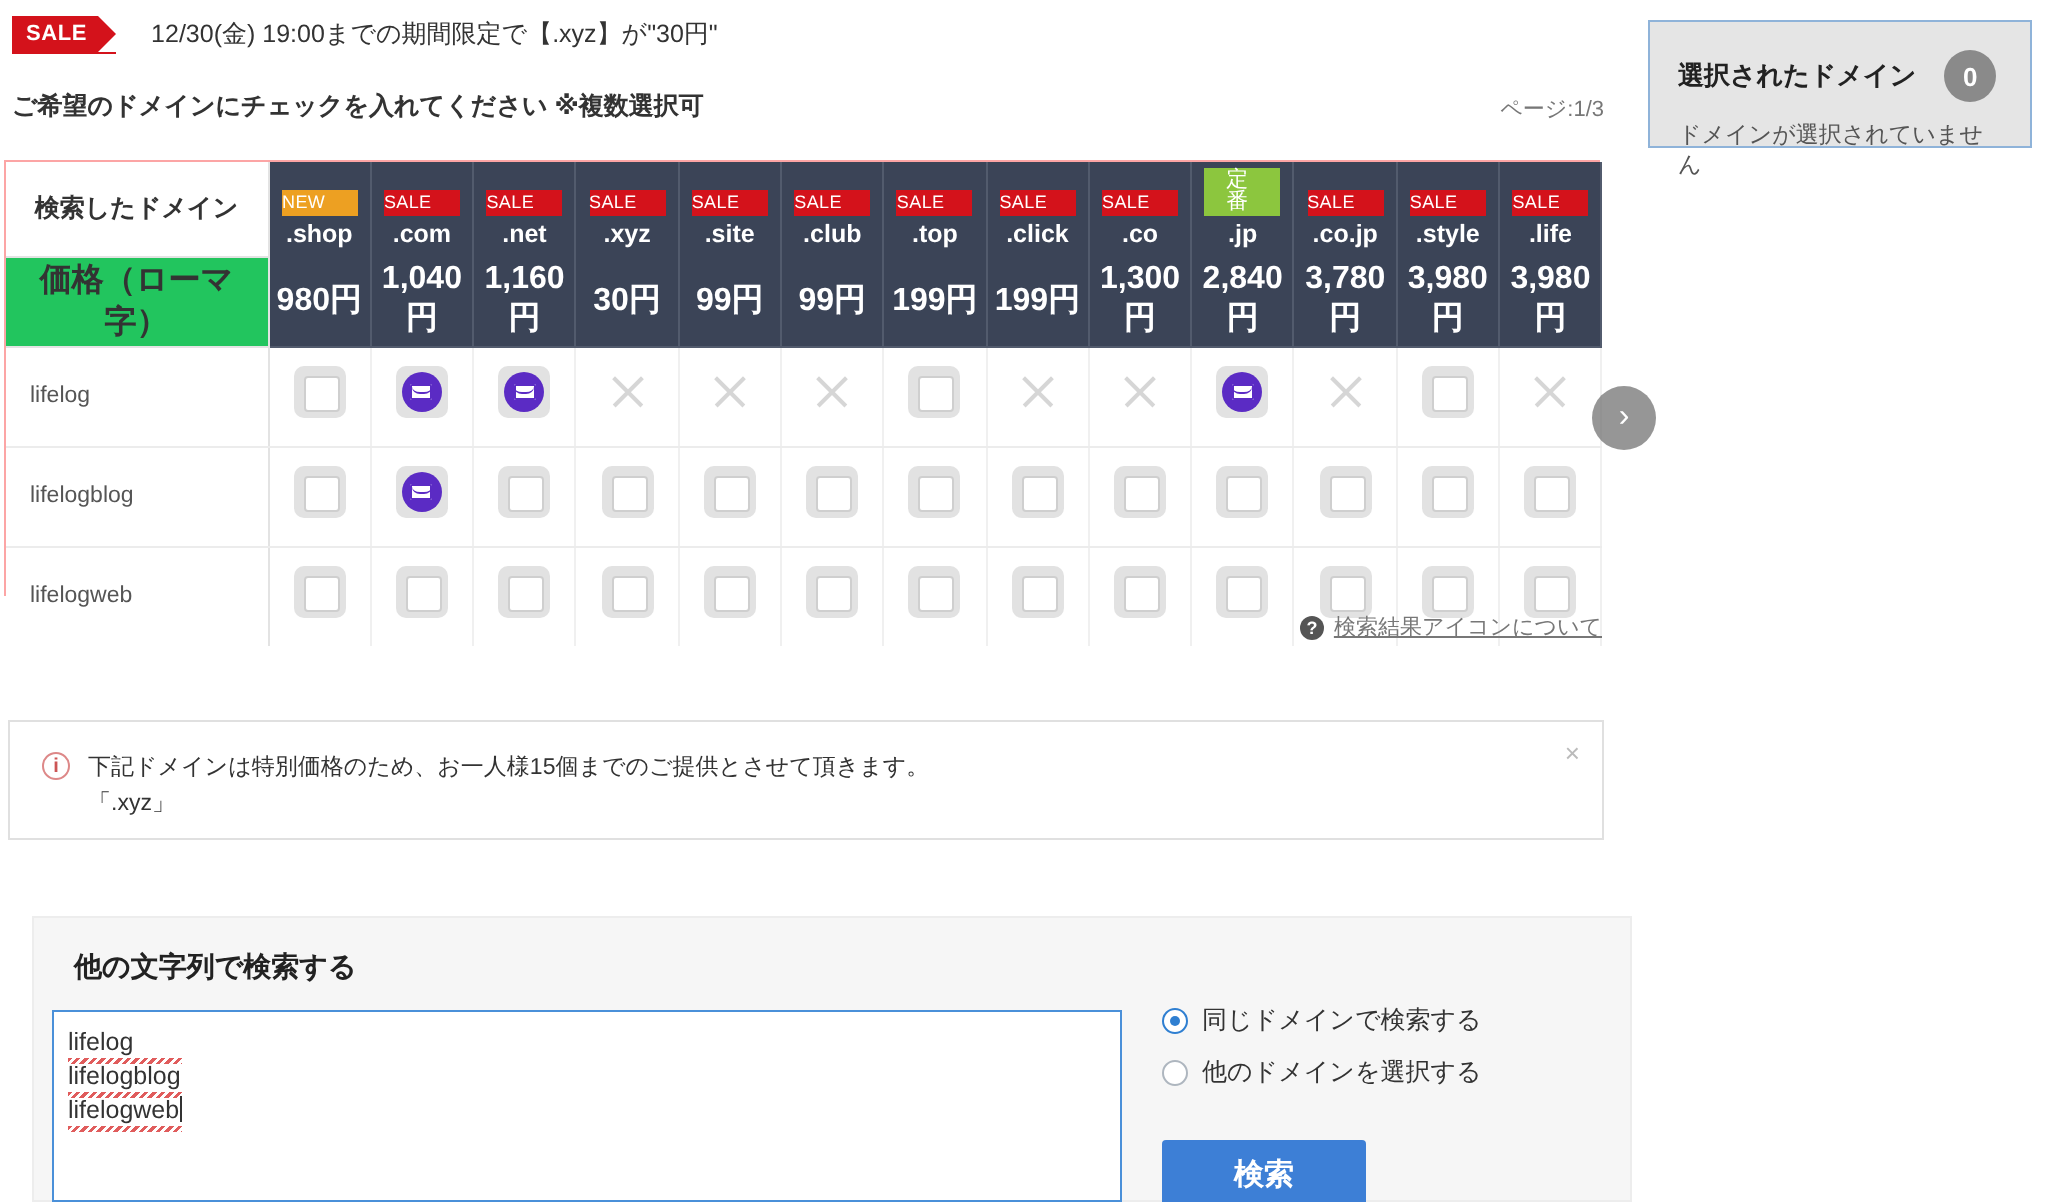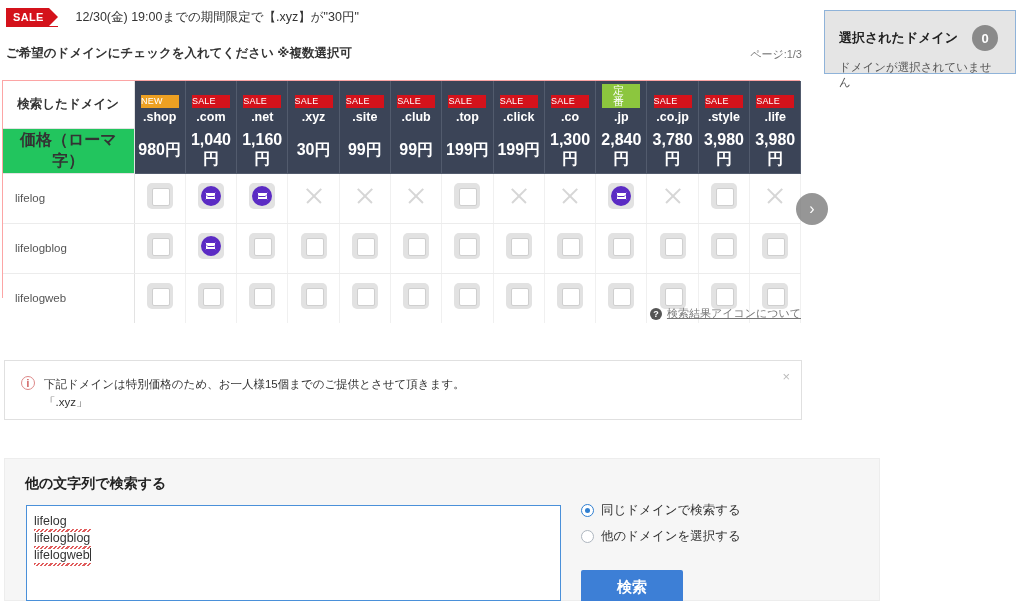--- a/index.html
+++ b/index.html
@@ -230,22 +230,22 @@
     margin-right: 9px; flex: none; margin-top: 1px;
   }
   .notice-text { font-size: 11.5px; color: #333; line-height: 18px; }
   .notice-close {
     position: absolute; right: 11px; top: 8px;
     font-size: 13px; color: #bbb; cursor: pointer;
   }
 
   
   .searchbox {
-    position: absolute; left: 4px; top: 458px;
-    width: 876px; height: 143px;
+    position: absolute; left: 16px; top: 458px;
+    width: 800px; height: 143px;
     background: #f6f6f6;
     border: 1px solid #ededed;
     padding: 16px 20px;
   }
   .sb-title { font-size: 14px; font-weight: bold; color: #222; }
   .sb-area {
     position: absolute; left: 26px; top: 505px;
     width: 535px; height: 96px;
     border: 1px solid #4a90d9;
     background: #fff;

